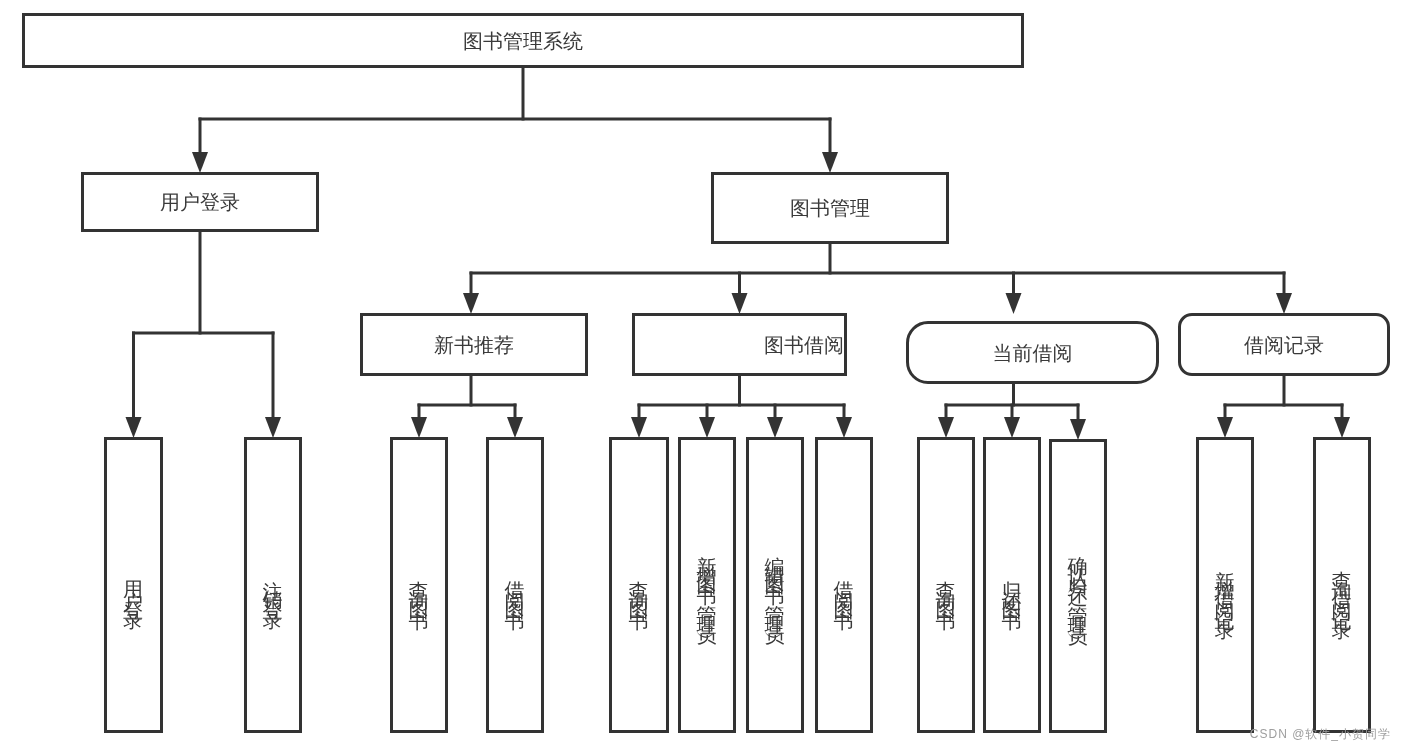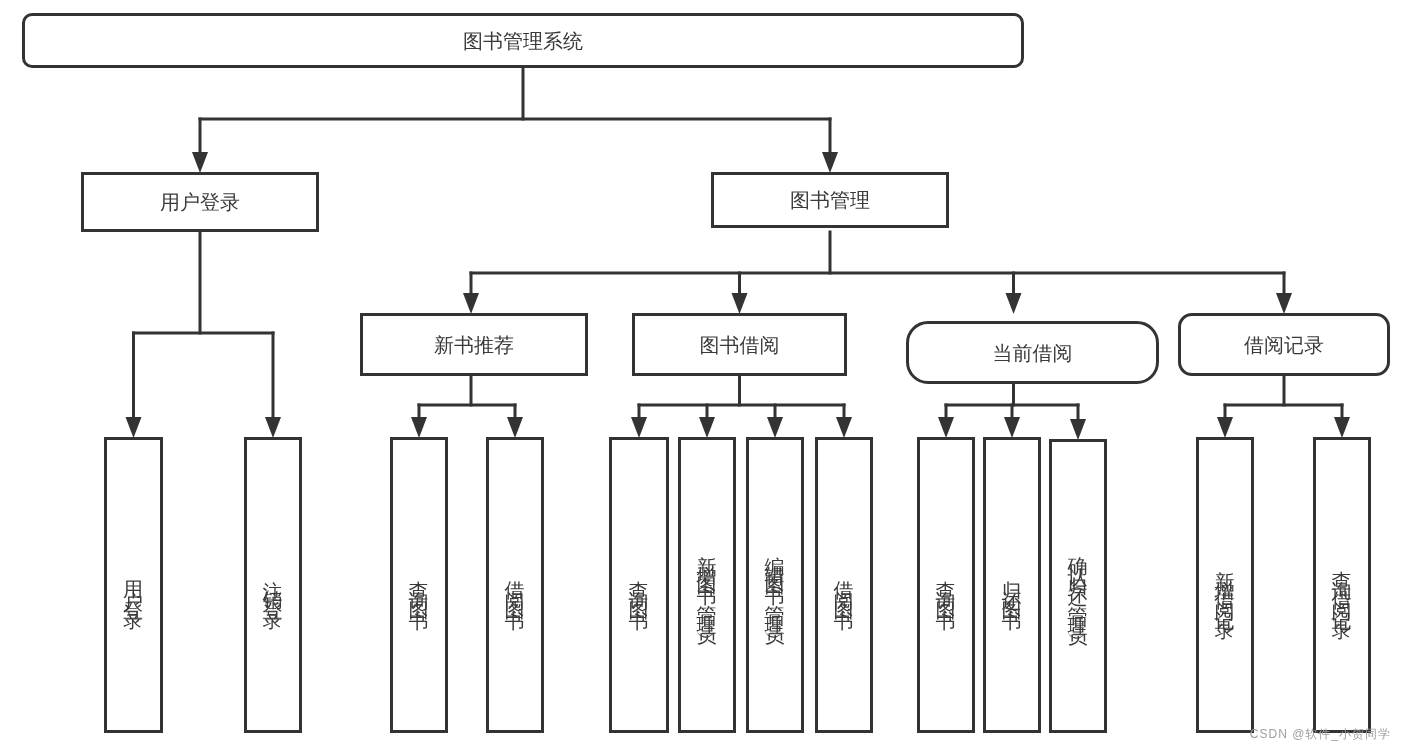--- a/index.html
+++ b/index.html
@@ -74,45 +74,45 @@
       <line x1="1284" y1="273" x2="1284" y2="295" stroke="#333333" stroke-width="3" stroke-linecap="square"></line>
       <polygon points="1284,314 1276,293 1292,293" fill="#333333"></polygon>
       <line x1="1284" y1="376" x2="1284" y2="405" stroke="#333333" stroke-width="3" stroke-linecap="square"></line>
       <line x1="1225" y1="405" x2="1342" y2="405" stroke="#333333" stroke-width="3" stroke-linecap="square"></line>
       <line x1="1225" y1="405" x2="1225" y2="419" stroke="#333333" stroke-width="3" stroke-linecap="square"></line>
       <polygon points="1225,438 1217,417 1233,417" fill="#333333"></polygon>
       <line x1="1342" y1="405" x2="1342" y2="419" stroke="#333333" stroke-width="3" stroke-linecap="square"></line>
       <polygon points="1342,438 1334,417 1350,417" fill="#333333"></polygon>
     </svg>
   <div class="watermark">CSDN @软件_小贺同学</div>
-<div class="node" style="left: 22px; top: 13px; width: 1002px; height: 55px; border-radius: 10px;">
+<div class="node" style="left: 22px; top: 13px; width: 1002px; height: 55px;">
       <span class="lbl">图书管理系统</span>
     </div>
     <div class="node" style="left: 81px; top: 172px; width: 238px; height: 60px;">
       <span class="lbl">用户登录</span>
     </div>
     <div class="node vertical" style="left: 104px; top: 437px; width: 59px; height: 296px;">
       <span class="lbl">用户登录</span>
     </div>
     <div class="node vertical" style="left: 244px; top: 437px; width: 58px; height: 296px;">
       <span class="lbl">注销登录</span>
     </div>
-    <div class="node" style="left: 711px; top: 172px; width: 238px; height: 56px;">
+    <div class="node" style="left: 711px; top: 172px; width: 238px; height: 72px;">
       <span class="lbl">图书管理</span>
     </div>
     <div class="node" style="left: 360px; top: 313px; width: 228px; height: 63px;">
       <span class="lbl">新书推荐</span>
     </div>
     <div class="node vertical" style="left: 390px; top: 437px; width: 58px; height: 296px;">
       <span class="lbl">查询图书</span>
     </div>
     <div class="node vertical" style="left: 486px; top: 437px; width: 58px; height: 296px;">
       <span class="lbl">借阅图书</span>
     </div>
-    <div class="node" style="left: 632px; top: 313px; width: 215px; height: 63px;">
+    <div class="node" style="left: 632px; top: 313px; width: 215px; height: 63px; justify-content: flex-end;">
       <span class="lbl">图书借阅</span>
     </div>
     <div class="node vertical" style="left: 609px; top: 437px; width: 60px; height: 296px;">
       <span class="lbl">查询图书</span>
     </div>
     <div class="node vertical" style="left: 678px; top: 437px; width: 58px; height: 296px;">
       <span class="lbl">新增图书（管理员）</span>
     </div>
     <div class="node vertical" style="left: 746px; top: 437px; width: 58px; height: 296px;">
       <span class="lbl">编辑图书（管理员）</span>

